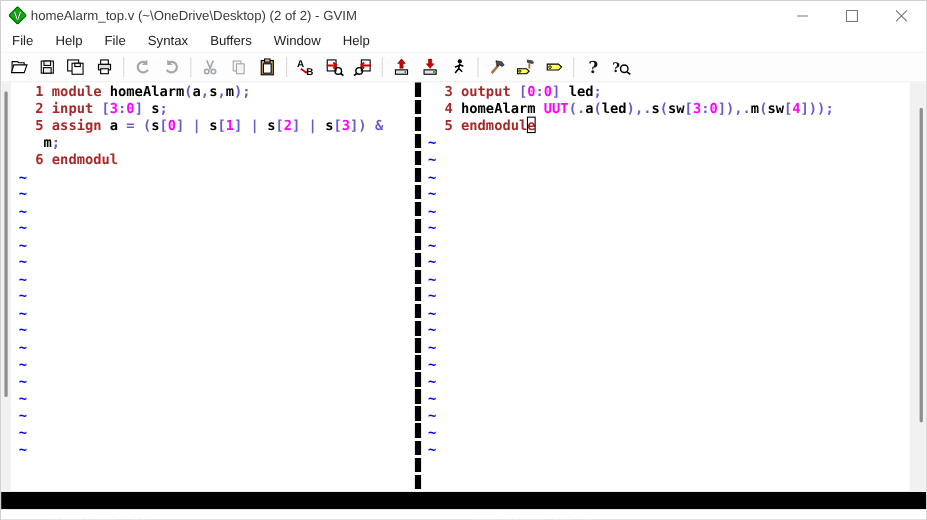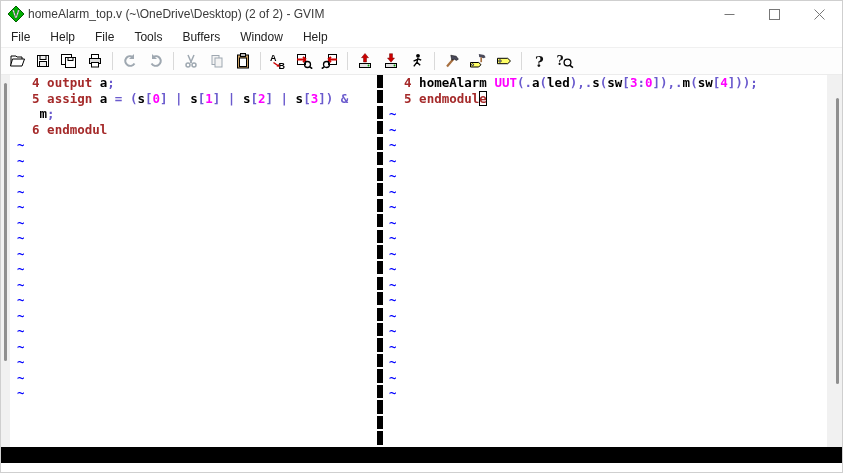--- a/index.html
+++ b/index.html
@@ -83,21 +83,21 @@
             <path d="M0.5 0.5l10 10M10.5 0.5l-10 10" stroke="#777"></path>
           </svg>
       </div>
     </div>
   </div>
 
   <div class="menubar" id="menubar">
       <div class="menu-item">File</div>
       <div class="menu-item">Help</div>
       <div class="menu-item">File</div>
-      <div class="menu-item">Tools</div>
+      <div class="menu-item">Syntax</div>
       <div class="menu-item">Buffers</div>
       <div class="menu-item">Window</div>
       <div class="menu-item">Help</div>
     </div>
 
   <div class="toolbar" id="toolbar">
       <div class="tb-btn">
         <svg width="17" height="16" viewBox="0 0 17 16">
           <path d="M2 13V3h5l1 1h5v2" fill="#fff" stroke="#000"></path>
           <path d="M1.5 13l2-7h12l-2.5 7z" fill="#fff" stroke="#000"></path>
@@ -238,21 +238,22 @@
           <path d="M14 12.3l3 2.4" stroke="#000" stroke-width="1.5"></path>
         </svg>
       </div>
     </div>
 
   <div class="editor">
     <div class="vscroll leftbar">
       <div class="thumb"></div>
     </div>
     <div class="pane left" id="pane-left">
-        <div class="code-row"><span class="c-ln">  4 </span><span class="c-kw">output</span><span class="c-pl"> </span><span class="c-id">a</span><span class="c-op">;</span></div>
+        <div class="code-row"><span class="c-ln">  1 </span><span class="c-kw">module</span><span class="c-pl"> </span><span class="c-id">homeAlarm</span><span class="c-op">(</span><span class="c-id">a</span><span class="c-op">,</span><span class="c-id">s</span><span class="c-op">,</span><span class="c-id">m</span><span class="c-op">);</span></div>
+        <div class="code-row"><span class="c-ln">  2 </span><span class="c-kw">input</span><span class="c-pl"> </span><span class="c-op">[</span><span class="c-num">3</span><span class="c-op">:</span><span class="c-num">0</span><span class="c-op">]</span><span class="c-pl"> </span><span class="c-id">s</span><span class="c-op">;</span></div>
         <div class="code-row"><span class="c-ln">  5 </span><span class="c-kw">assign</span><span class="c-pl"> </span><span class="c-id">a</span><span class="c-pl"> </span><span class="c-op">=</span><span class="c-pl"> </span><span class="c-op">(</span><span class="c-id">s</span><span class="c-op">[</span><span class="c-num">0</span><span class="c-op">]</span><span class="c-pl"> </span><span class="c-op">|</span><span class="c-pl"> </span><span class="c-id">s</span><span class="c-op">[</span><span class="c-num">1</span><span class="c-op">]</span><span class="c-pl"> </span><span class="c-op">|</span><span class="c-pl"> </span><span class="c-id">s</span><span class="c-op">[</span><span class="c-num">2</span><span class="c-op">]</span><span class="c-pl"> </span><span class="c-op">|</span><span class="c-pl"> </span><span class="c-id">s</span><span class="c-op">[</span><span class="c-num">3</span><span class="c-op">])</span><span class="c-pl"> </span><span class="c-op">&amp;</span></div>
         <div class="code-row"><span class="c-pl">   </span><span class="c-id">m</span><span class="c-op">;</span></div>
         <div class="code-row"><span class="c-ln">  6 </span><span class="c-kw">endmodul</span></div>
         <div class="code-row"><span class="c-tilde">~</span></div>
         <div class="code-row"><span class="c-tilde">~</span></div>
         <div class="code-row"><span class="c-tilde">~</span></div>
         <div class="code-row"><span class="c-tilde">~</span></div>
         <div class="code-row"><span class="c-tilde">~</span></div>
         <div class="code-row"><span class="c-tilde">~</span></div>
         <div class="code-row"><span class="c-tilde">~</span></div>
@@ -262,20 +263,21 @@
         <div class="code-row"><span class="c-tilde">~</span></div>
         <div class="code-row"><span class="c-tilde">~</span></div>
         <div class="code-row"><span class="c-tilde">~</span></div>
         <div class="code-row"><span class="c-tilde">~</span></div>
         <div class="code-row"><span class="c-tilde">~</span></div>
         <div class="code-row"><span class="c-tilde">~</span></div>
         <div class="code-row"><span class="c-tilde">~</span></div>
       </div>
     <div class="vsep"></div>
     <div class="pane right" id="pane-right">
+        <div class="code-row"><span class="c-ln">  3 </span><span class="c-kw">output</span><span class="c-pl"> </span><span class="c-op">[</span><span class="c-num">0</span><span class="c-op">:</span><span class="c-num">0</span><span class="c-op">]</span><span class="c-pl"> </span><span class="c-id">led</span><span class="c-op">;</span></div>
         <div class="code-row"><span class="c-ln">  4 </span><span class="c-id">homeAlarm</span><span class="c-pl"> </span><span class="c-num">UUT</span><span class="c-op">(.</span><span class="c-id">a</span><span class="c-op">(</span><span class="c-id">led</span><span class="c-op">),.</span><span class="c-id">s</span><span class="c-op">(</span><span class="c-id">sw</span><span class="c-op">[</span><span class="c-num">3</span><span class="c-op">:</span><span class="c-num">0</span><span class="c-op">]),.</span><span class="c-id">m</span><span class="c-op">(</span><span class="c-id">sw</span><span class="c-op">[</span><span class="c-num">4</span><span class="c-op">]));</span></div>
         <div class="code-row"><span class="c-ln">  5 </span><span class="c-kw">endmodul</span><span class="c-kw cursor">e</span></div>
         <div class="code-row"><span class="c-tilde">~</span></div>
         <div class="code-row"><span class="c-tilde">~</span></div>
         <div class="code-row"><span class="c-tilde">~</span></div>
         <div class="code-row"><span class="c-tilde">~</span></div>
         <div class="code-row"><span class="c-tilde">~</span></div>
         <div class="code-row"><span class="c-tilde">~</span></div>
         <div class="code-row"><span class="c-tilde">~</span></div>
         <div class="code-row"><span class="c-tilde">~</span></div>

